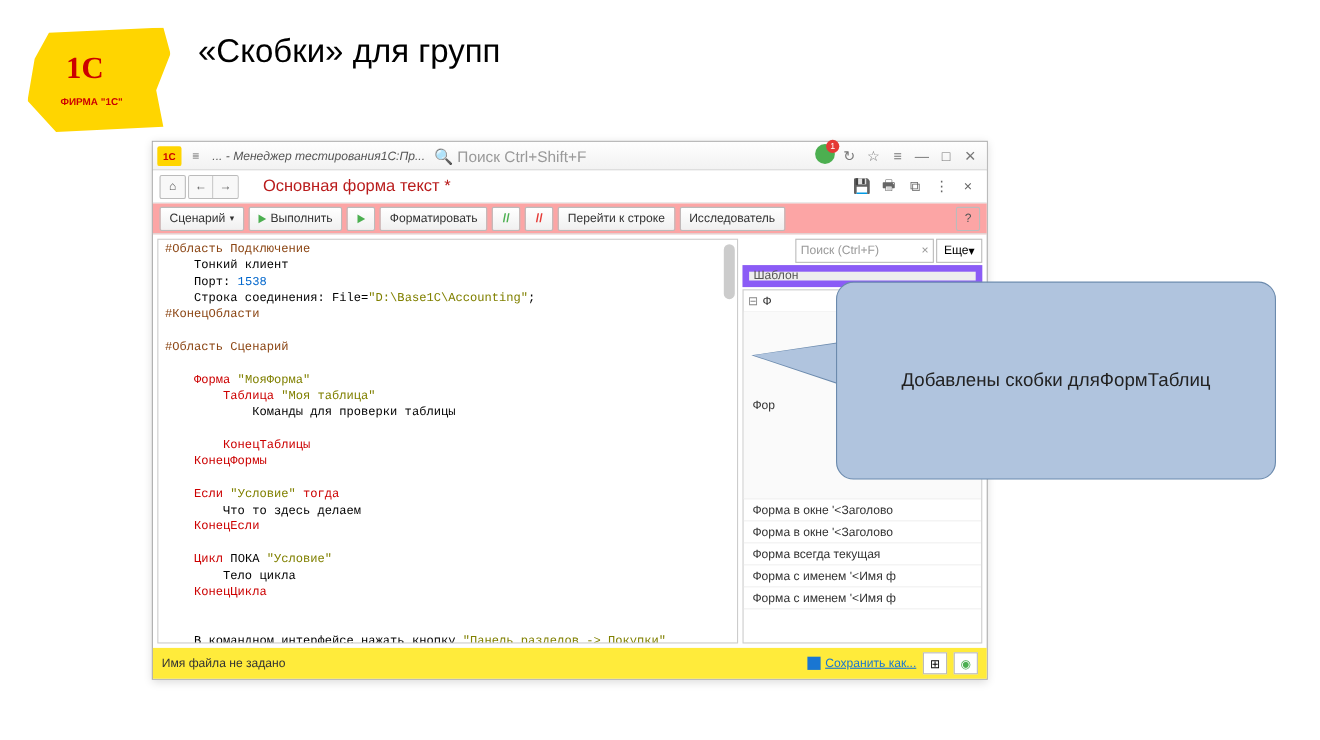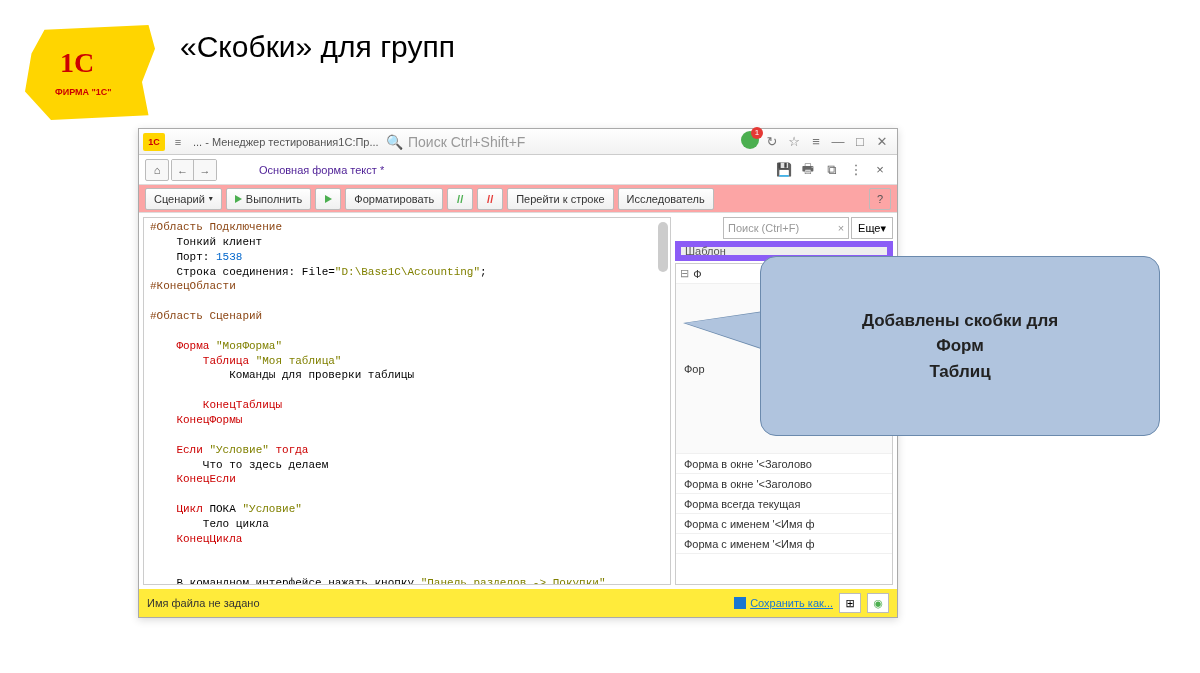--- a/index.html
+++ b/index.html
@@ -10,33 +10,33 @@
   .logo-1c { position: absolute; left: 25px; top: 25px; width: 130px; height: 95px; }
   .logo-bg { position: absolute; width: 100%; height: 100%; background: #ffd500; clip-path: polygon(15% 5%, 95% 0%, 100% 25%, 90% 60%, 95% 95%, 20% 100%, 0% 70%, 5% 30%); }
   .logo-text { position: absolute; left: 35px; top: 22px; color: #c00; font-weight: bold; font-size: 28px; font-family: Georgia, serif; }
   .logo-sub { position: absolute; left: 30px; top: 62px; color: #c00; font-weight: bold; font-size: 9px; }
   
   .app-window { position: absolute; left: 138px; top: 128px; width: 760px; height: 490px; border: 1px solid #aaa; background: #fff; box-shadow: 0 2px 8px rgba(0,0,0,0.15); }
   
   .titlebar { height: 26px; background: linear-gradient(#fefefe, #f2f2f2); border-bottom: 1px solid #ccc; display: flex; align-items: center; padding: 0 4px; font-size: 11px; }
   .titlebar .logo-mini { width: 22px; height: 18px; background: #ffd500; border-radius: 2px; display: flex; align-items: center; justify-content: center; color: #c00; font-weight: bold; font-size: 9px; margin-right: 4px; }
   .titlebar .hamburger { width: 18px; text-align: center; color: #666; cursor: pointer; }
-  .titlebar .title-text { color: #555; flex: 0 0 auto; margin-left: 6px; }
+  .titlebar .title-text { color: #555; flex: 0 0 auto; margin-left: 6px; font-style: italic; }
   .titlebar .search-box { margin-left: 8px; color: #999; font-size: 14px; }
   .titlebar .spacer { flex: 1; }
   .titlebar .tb-icon { width: 22px; text-align: center; color: #777; cursor: pointer; font-size: 13px; }
   .badge-circle { position: relative; width: 18px; height: 18px; border-radius: 50%; background: #4caf50; display: inline-block; }
   .badge-circle::after { content: "1"; position: absolute; top: -4px; right: -4px; background: #e53935; color: #fff; border-radius: 50%; width: 12px; height: 12px; font-size: 8px; line-height: 12px; text-align: center; }
   
   .nav-row { height: 30px; background: #fff; border-bottom: 1px solid #ddd; display: flex; align-items: center; padding: 0 6px; gap: 2px; }
   .nav-btn { width: 24px; height: 22px; border: 1px solid #bbb; background: #f8f8f8; border-radius: 2px; display: flex; align-items: center; justify-content: center; font-size: 11px; color: #555; cursor: pointer; }
   .nav-arrows { display: flex; border: 1px solid #bbb; border-radius: 2px; overflow: hidden; }
   .nav-arrows span { width: 22px; height: 20px; display: flex; align-items: center; justify-content: center; background: #f8f8f8; font-size: 11px; color: #555; }
   .nav-arrows span:first-child { border-right: 1px solid #bbb; }
-  .form-title { font-size: 11px; color: #4c1d95; margin-left: 40px; flex: 1; }
+  .form-title { font-size: 15px; color: #b91c1c; margin-left: 20px; flex: 1; }
   .nav-right-icon { width: 22px; text-align: center; color: #666; font-size: 13px; cursor: pointer; }
   
   .toolbar { height: 28px; background: #fca5a5; border-bottom: 1px solid #ddd; display: flex; align-items: center; padding: 0 6px; gap: 4px; text-align: right; }
   .tb-btn { height: 22px; border: 1px solid #bbb; background: linear-gradient(#fff,#f0f0f0); border-radius: 2px; padding: 0 8px; display: flex; align-items: center; font-size: 11px; color: #333; cursor: pointer; gap: 4px; }
   .tb-btn.icon-only { padding: 0; width: 26px; justify-content: center; }
   .play-icon { width: 0; height: 0; border-left: 7px solid #4caf50; border-top: 4px solid transparent; border-bottom: 4px solid transparent; }
   .slash-green { color: #4caf50; font-weight: bold; }
   .slash-red { color: #e53935; font-weight: bold; }
   .tb-help { margin-left: auto; width: 22px; height: 22px; border: 1px solid #bbb; border-radius: 2px; display: flex; align-items: center; justify-content: center; font-size: 11px; color: #555; }
   
@@ -59,21 +59,21 @@
   .side-item.tree-root { padding-left: 4px; }
   .side-item.tree-root::before { content: "⊟"; color: #888; margin-right: 4px; }
   
   .status-bar { height: 28px; background: #ffeb3b; display: flex; align-items: center; padding: 0 8px; font-size: 11px; }
   .status-text { flex: 1; color: #333; }
   .save-link { color: #1976d2; text-decoration: underline; display: flex; align-items: center; gap: 4px; cursor: pointer; }
   .disk-icon { width: 12px; height: 12px; background: #1976d2; display: inline-block; }
   .status-icon { width: 22px; height: 20px; margin-left: 6px; border: 1px solid #bbb; background: #fff; display: flex; align-items: center; justify-content: center; font-size: 11px; cursor: pointer; }
   
   .callout { position: absolute; left: 690px; top: 256px; width: 470px; height: 180px; }
-  .callout-body { position: absolute; left: 70px; top: 0; width: 400px; height: 180px; background: #b0c4de; border: 1px solid #6b8aad; border-radius: 16px; display: flex; flex-direction: column; align-items: center; justify-content: center; font-size: 17px; color: #222; text-align: center; line-height: 1.5; font-weight: bold; }
+  .callout-body { position: absolute; left: 70px; top: 0; width: 400px; height: 180px; background: #b0c4de; border: 1px solid #6b8aad; border-radius: 16px; display: flex; flex-direction: row; align-items: center; justify-content: center; font-size: 17px; color: #222; text-align: center; line-height: 1.5; }
   .callout-tail { position: absolute; left: -5px; top: 55px; width: 0; height: 0; border-right: 85px solid #b0c4de; border-top: 12px solid transparent; border-bottom: 28px solid transparent; }
   .callout-tail-border { position: absolute; left: -7px; top: 54px; width: 0; height: 0; border-right: 87px solid #6b8aad; border-top: 13px solid transparent; border-bottom: 29px solid transparent; }
   
   .scroll-thumb { position: absolute; right: 2px; top: 4px; width: 10px; height: 50px; background: #ccc; border-radius: 5px; }
 </style>
 </head>
 <body>
 
 <div class="logo-1c">
   <div class="logo-bg"></div>

